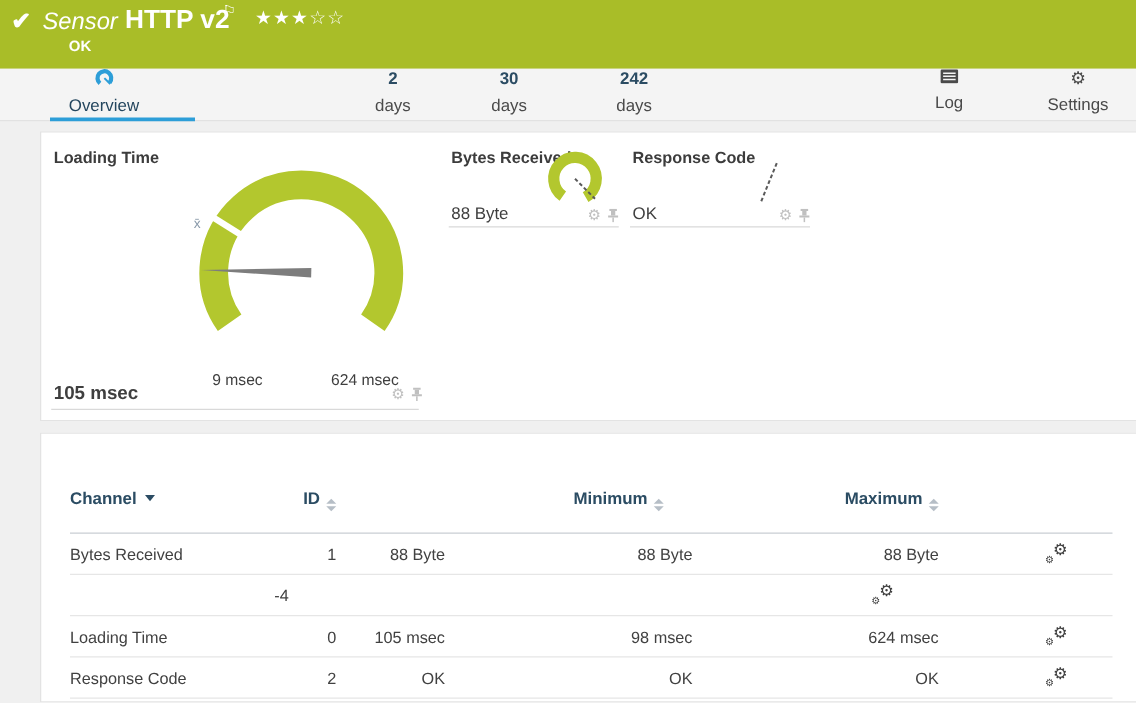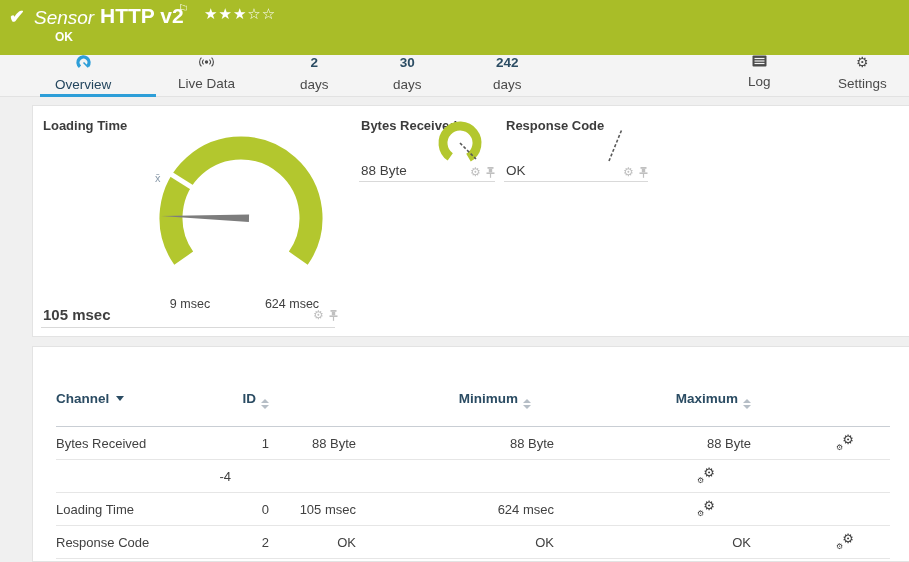--- a/index.html
+++ b/index.html
@@ -80,30 +80,20 @@
   <div class="tab active t-overview">
     <span>
       <svg width="15" height="15" viewBox="0 0 15 15">
         <path d="M3.96 11.71 A5.5 5.5 0 1 1 11.71 11.04" fill="none" stroke="#2d9ed8" stroke-width="3.4"></path>
         <line x1="7.5" y1="7.5" x2="12.2" y2="12.2" stroke="#2d9ed8" stroke-width="1.6"></line>
       </svg>
     </span>
     <span>Overview</span>
   </div>
 
-  <div class="tab t-live">
-    <span>
-      <svg width="17" height="14" viewBox="0 0 17 14">
-        <circle cx="8.5" cy="7" r="1.7" fill="#4a4a4a"></circle>
-        <path d="M5.6 4.6 a3.4 3.4 0 0 0 0 4.8 M3.4 2.6 a6.2 6.2 0 0 0 0 8.8" fill="none" stroke="#4a4a4a" stroke-width="1.1"></path>
-        <path d="M11.4 4.6 a3.4 3.4 0 0 1 0 4.8 M13.6 2.6 a6.2 6.2 0 0 1 0 8.8" fill="none" stroke="#4a4a4a" stroke-width="1.1"></path>
-      </svg>
-    </span>
-    <span>Live Data</span>
-  </div>
 
   <div class="tab t-2d">
     <span class="num">2</span>
     <span>days</span>
   </div>
 
   <div class="tab t-30d">
     <span class="num">30</span>
     <span>days</span>
   </div>
@@ -246,20 +236,21 @@
       <span class="gears">
         <span class="gb">⚙</span>
         <span class="gs">⚙</span>
       </span>
     </div>
 
     <div class="row">
       <span class="c1">Loading Time</span>
       <span class="num">0</span>
       <span class="num">105 msec</span>
+      <span class="num">98 msec</span>
       <span class="num">624 msec</span>
       <span class="gears">
         <span class="gb">⚙</span>
         <span class="gs">⚙</span>
       </span>
     </div>
 
     <div class="row">
       <span class="c1">Response Code</span>
       <span class="num">2</span>

